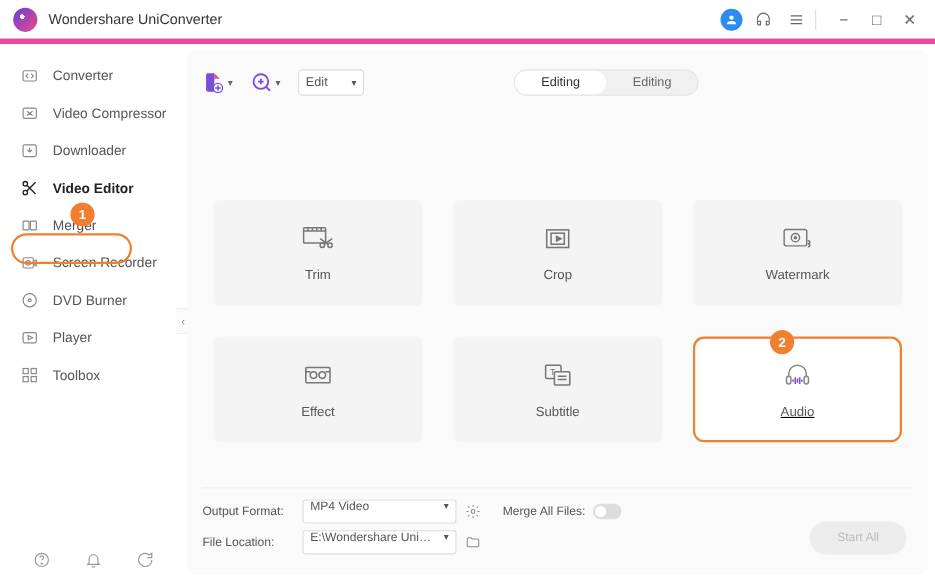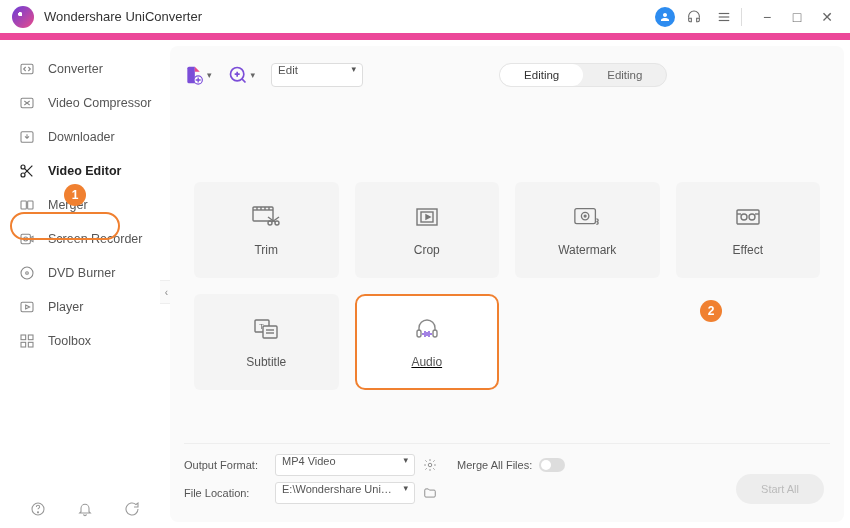--- a/index.html
+++ b/index.html
@@ -1,18 +1,18 @@
 <!DOCTYPE html>
 <html><head>
 <meta charset="utf-8">
 <style>
 * { margin: 0; padding: 0; box-sizing: border-box; font-family: -apple-system, BlinkMacSystemFont, "Segoe UI", Arial, sans-serif; }
 body { width: 850px; height: 528px; background: #fff; overflow: hidden; }
 
-.titlebar { height: 40px; display: flex; align-items: center; padding: 0 12px; border-bottom: 7px solid #ec4899; }
+.titlebar { height: 40px; display: flex; align-items: center; padding: 0 12px; border-bottom: 5px solid #ec4899; }
 .logo { width: 22px; height: 22px; border-radius: 50%; background: linear-gradient(135deg, #6a3dd8, #e94b8a); position: relative; margin-right: 10px; }
 .logo::after { content: ""; position: absolute; top: 4px; left: 4px; width: 14px; height: 14px; border-radius: 50%; background: radial-gradient(circle at 30% 30%, #fff 0%, #fff 15%, transparent 16%); }
 .app-title { font-size: 13px; color: #333; font-weight: 500; }
 .titlebar-spacer { flex: 1; }
 .titlebar-btn { width: 22px; height: 22px; display: flex; align-items: center; justify-content: center; color: #666; margin-left: 8px; cursor: pointer; font-size: 14px; }
 .user-badge { width: 20px; height: 20px; border-radius: 50%; background: #2d8cf0; display: flex; align-items: center; justify-content: center; }
 .user-badge svg { fill: #fff; }
 
 .main { display: flex; height: 488px; }
 
@@ -27,26 +27,26 @@
 .sidebar-footer { position: absolute; bottom: 10px; left: 0; right: 0; display: flex; justify-content: space-around; padding: 0 14px; }
 .sidebar-footer .fbtn { width: 18px; height: 18px; color: #999; cursor: pointer; display: flex; align-items: center; justify-content: center; }
 
 .collapse-btn { position: absolute; left: 160px; top: 280px; width: 14px; height: 24px; background: #fafafa; border: 1px solid #eee; border-left: none; border-radius: 0 4px 4px 0; display: flex; align-items: center; justify-content: center; color: #888; font-size: 10px; cursor: pointer; }
 
 .content { flex: 1; background: #fafafa; border-radius: 8px; margin: 6px 6px 6px 0; padding: 12px 14px; display: flex; flex-direction: column; position: relative; }
 
 .toolbar { display: flex; align-items: center; gap: 16px; height: 34px; }
 .tool-btn { display: flex; align-items: center; cursor: pointer; color: #7b4dd8; }
 .tool-btn .caret { font-size: 9px; color: #666; margin-left: 3px; }
-.edit-select { width: 92px; height: 24px; border: 1px solid #ddd; background: #fff; border-radius: 4px; font-size: 11.5px; padding: 0 6px; display: flex; justify-content: space-between; cursor: pointer; color: #555; }
+.edit-select { width: 60px; height: 24px; border: 1px solid #ddd; background: #fff; border-radius: 4px; font-size: 11.5px; padding: 0 6px; display: flex; align-items: center; justify-content: space-between; cursor: pointer; color: #555; }
 .tabs { margin-left: 120px; display: flex; border: 1px solid #e5e5e5; border-radius: 14px; overflow: hidden; background: #f0f0f0; height: 24px; }
 .tab { padding: 0 24px; font-size: 11.5px; display: flex; align-items: center; cursor: pointer; color: #666; }
 .tab.active { background: #fff; border-radius: 14px; color: #333; }
 
-.grid { flex: 1; display: grid; grid-template-columns: repeat(4, 1fr); grid-template-rows: repeat(2, 96px); gap: 16px; margin-top: 90px; padding: 0 10px; align-content: start; }
+.grid { flex: 1; display: grid; grid-template-columns: repeat(3, 1fr); grid-template-rows: repeat(2, 96px); gap: 28px; margin-top: 90px; padding: 0 10px; align-content: start; }
 .card { background: #f4f4f4; border-radius: 6px; display: flex; flex-direction: column; align-items: center; justify-content: center; cursor: pointer; position: relative; }
 .card-icon { width: 28px; height: 28px; margin-bottom: 12px; display: flex; align-items: center; justify-content: center; color: #777; }
 .card-label { font-size: 12px; color: #555; }
 .card.highlighted { background: #fff; border: 2px solid #f08030; border-radius: 10px; text-decoration: underline; }
 .annot2 { top: 254px; right: 122px; }
 
 .footer { border-top: 1px solid #eee; padding-top: 10px; margin-top: 10px; }
 .footer-row { display: flex; align-items: center; gap: 7px; margin-bottom: 6px; font-size: 11px; color: #555; }
 .footer-label { width: 84px; }
 .footer-select { width: 140px; height: 22px; border: 1px solid #ddd; background: #fff; border-radius: 3px; font-size: 11px; padding: 0 6px; display: flex; align-items: flex-start; justify-content: space-between; cursor: pointer; }

